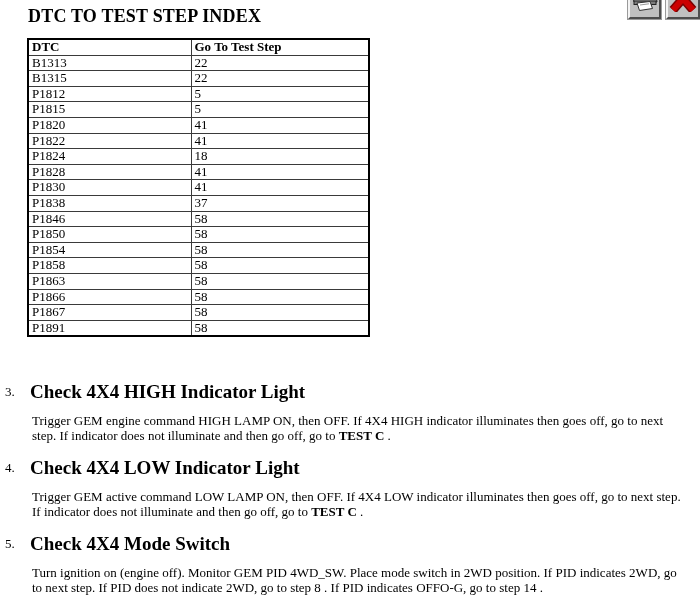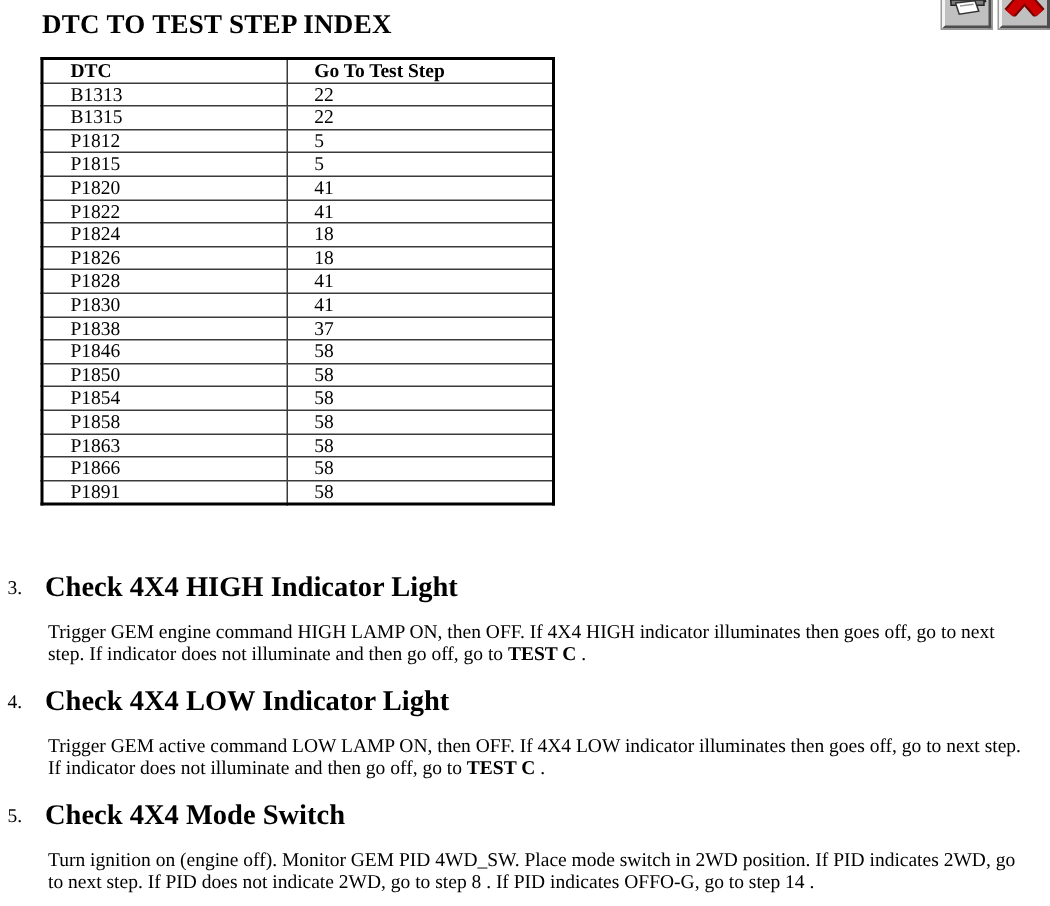--- a/index.html
+++ b/index.html
@@ -31,21 +31,21 @@
   
   table.dtc {
     position: absolute; left: 27px; top: 38px;
     border-collapse: collapse; table-layout: fixed;
     width: 341px; border: 2px solid #000;
     font-size: 13px;
   }
   table.dtc th, table.dtc td {
     border: 1px solid #3a3a3a;
     height: 14.6px; line-height: 14.6px;
-    padding: 0 18px; overflow: hidden; white-space: nowrap; margin-left: 11px;
+    padding: 0 3px; overflow: hidden; white-space: nowrap; margin-left: 11px;
   }
   table.dtc th { font-weight: bold; text-align: left; }
   table.dtc th.step-col, table.dtc td.step-cell { text-align: left; }
 
   
   .steps { position: absolute; left: 5px; top: 384px; width: 678px; }
   .step { position: relative; margin-bottom: 17px; }
   .step-num {
     position: absolute; left: 0; top: 0;
     font-size: 13px; line-height: 15px;
@@ -119,24 +119,20 @@
       </tr>
       <tr>
         <td>P1822</td>
         <td class="step-cell">41</td>
       </tr>
       <tr>
         <td>P1824</td>
         <td class="step-cell">18</td>
       </tr>
       <tr>
-        <td>P1826</td>
-        <td class="step-cell">18</td>
-      </tr>
-      <tr>
         <td>P1828</td>
         <td class="step-cell">41</td>
       </tr>
       <tr>
         <td>P1830</td>
         <td class="step-cell">41</td>
       </tr>
       <tr>
         <td>P1838</td>
         <td class="step-cell">37</td>
@@ -156,20 +152,24 @@
       <tr>
         <td>P1858</td>
         <td class="step-cell">58</td>
       </tr>
       <tr>
         <td>P1863</td>
         <td class="step-cell">58</td>
       </tr>
       <tr>
         <td>P1866</td>
+        <td class="step-cell">58</td>
+      </tr>
+      <tr>
+        <td>P1867</td>
         <td class="step-cell">58</td>
       </tr>
       <tr>
         <td>P1891</td>
         <td class="step-cell">58</td>
       </tr>
     </tbody>
 </table>
 
 <div class="steps">

